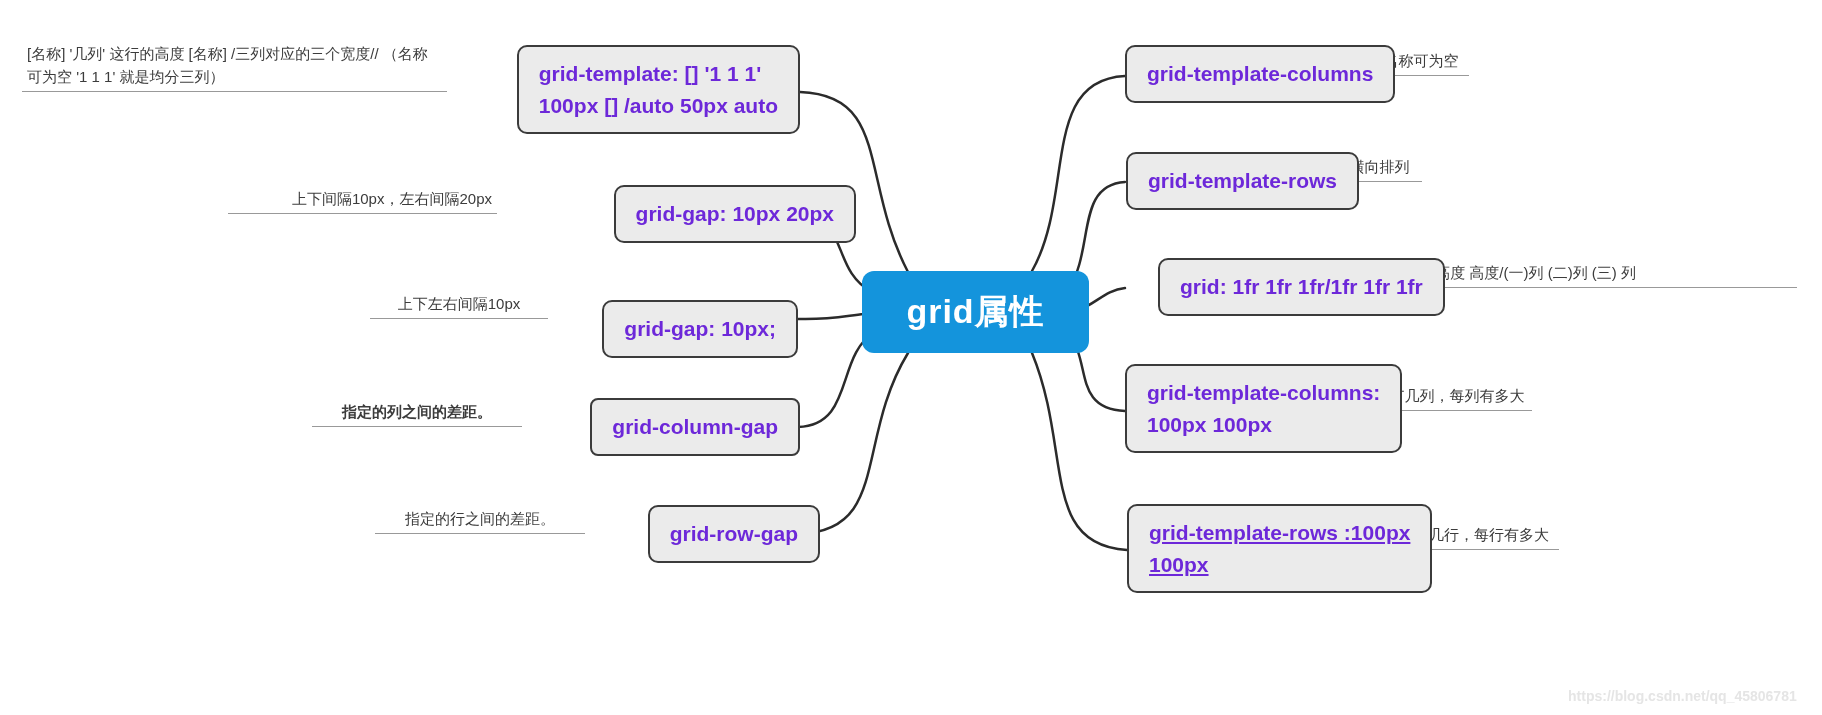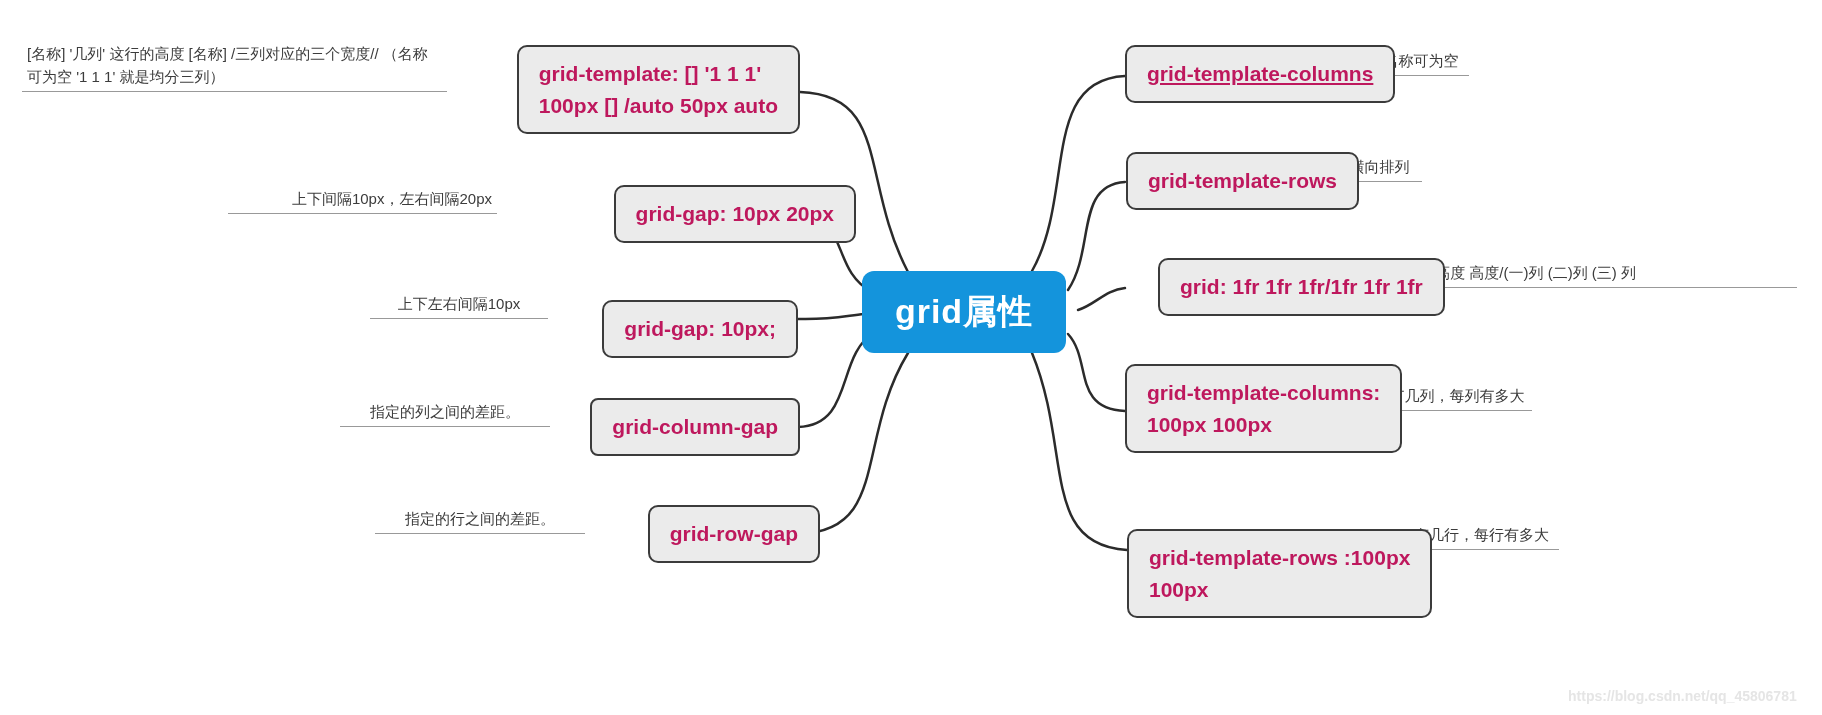--- a/index.html
+++ b/index.html
@@ -13,43 +13,43 @@
 
   
   .node{
     position:absolute;
     background:#ebebeb;
     border:2.5px solid #3b3b3b;
     border-radius:10px;
     padding:11px 20px;
     font-size:21px;
     font-weight:600;
-    color:#be185d;
+    color:#6d28d9;
     line-height:1.5;
     white-space:pre-line;
     width:max-content;
     max-width:390px;
     box-sizing:border-box;
   }
   
   .ln1{right:1022px;top:45px;}
   .ln2{right:966px;top:185px;}
   .ln3{right:1024px;top:300px;}
   .ln4{right:1022px;top:398px;border-radius:8px;}
   .ln5{right:1002px;top:505px;text-align:right;}
   
-  .rn1{left:1125px;top:45px;text-decoration:underline;}
+  .rn1{left:1125px;top:45px;}
   .rn2{left:1126px;top:152px;}
   .rn3{left:1126px;top:258px;margin-left:32px;}
   .rn4{left:1125px;top:364px;}
-  .rn5{left:1127px;top:529px;}
+  .rn5{left:1127px;top:504px;text-decoration:underline;}
 
   
   .center{
-    position:absolute;left:862px;top:271px;width:204px;height:82px;
+    position:absolute;left:862px;top:271px;width:227px;height:82px;
     background:var(--accent,#1494DC);
     color:#ffffff;
     border-radius:12px;
     display:flex;align-items:center;justify-content:center;
     font-size:34px;font-weight:bold;
     letter-spacing:1px;
   }
 
   
   .note{
@@ -59,21 +59,21 @@
     color:#3c3c3c;
     line-height:1.5;
   }
   .note span{display:block;padding:0 5px 3px;}
   .nc span{text-align:center;white-space:nowrap;}
   .nl1{left:22px;width:425px;bottom:623px;}
   .nl2{left:228px;width:269px;bottom:501px;text-align:right;}
   .nl2 span{white-space:nowrap;}
   .nl3{left:370px;width:178px;bottom:396px;text-align:center;}
   .nl3 span{white-space:nowrap;}
-  .nl4{left:340px;width:210px;bottom:288px;text-align:center;}
+  .nl4{left:312px;width:210px;bottom:288px;text-align:center;font-weight:bold;}
   .nl4 span{white-space:nowrap;}
   .nl5{left:375px;width:210px;bottom:181px;text-align:center;}
   .nl5 span{white-space:nowrap;}
   .nr1{left:1373px;width:96px;bottom:639px;}
   .nr2{left:1337px;width:85px;bottom:533px;}
   .nr3{left:1373px;width:424px;bottom:427px;}
   .nr3 span{padding-left:28px;white-space:nowrap;}
   .nr4{left:1382px;width:150px;bottom:304px;}
   .nr5{left:1404px;width:155px;bottom:165px;}
 

